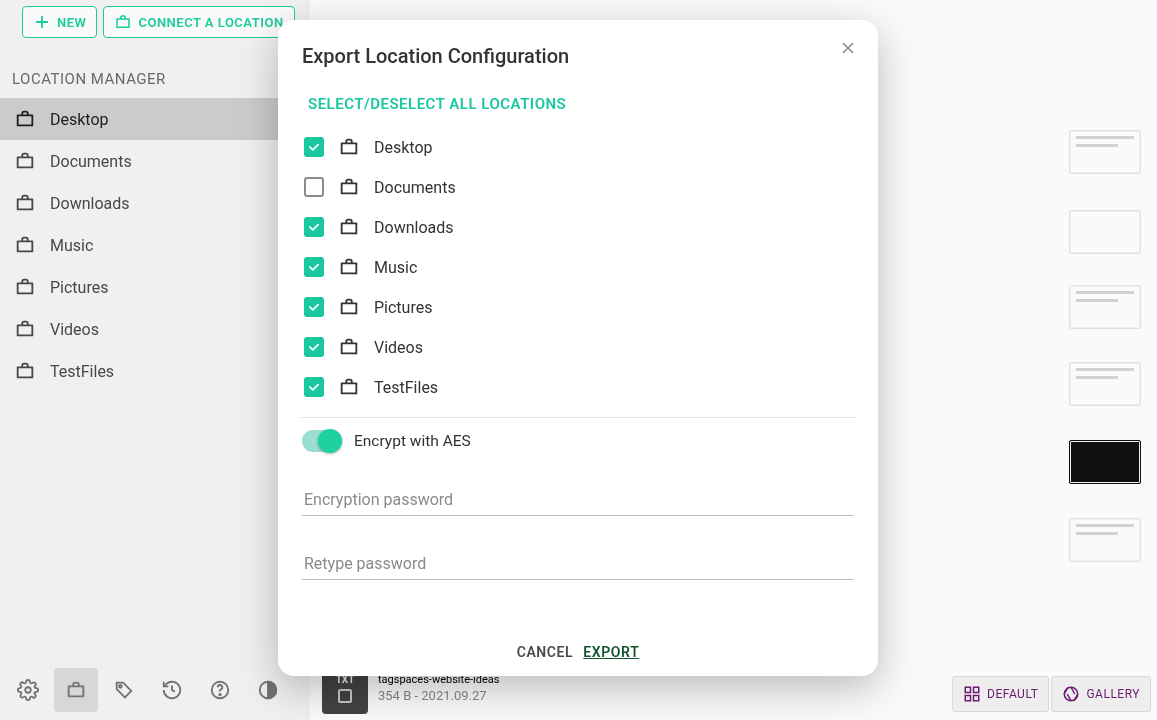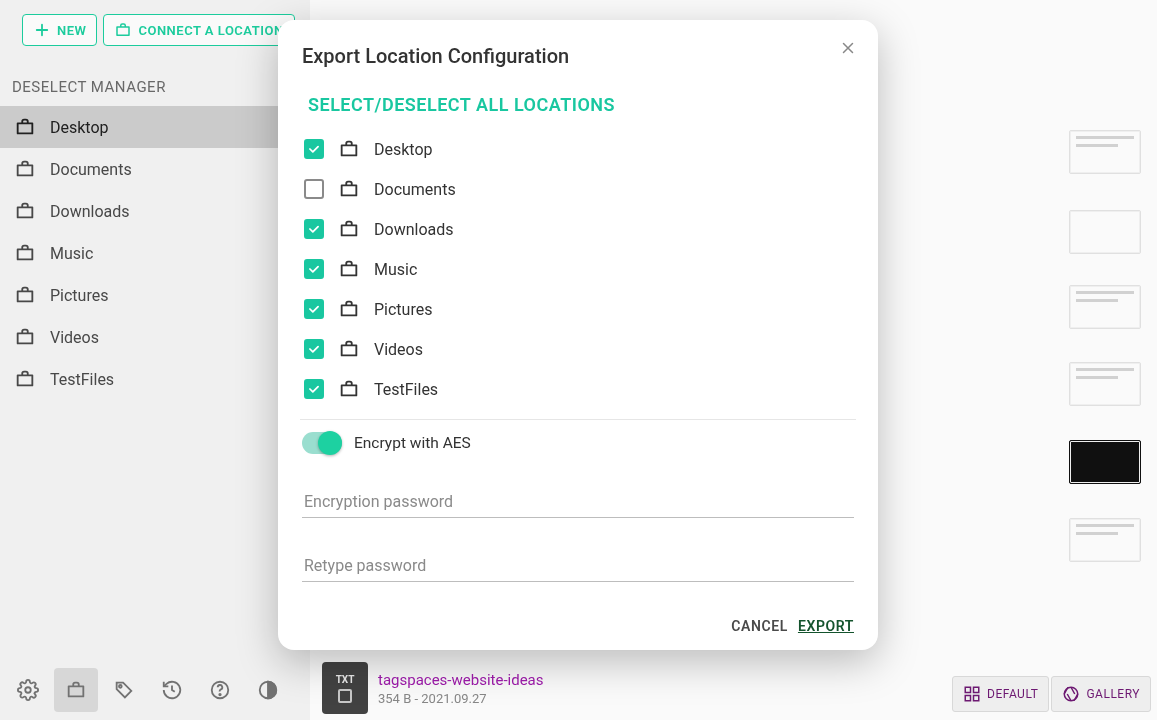--- a/index.html
+++ b/index.html
@@ -1,20 +1,20 @@
 <!DOCTYPE html>
 <html><head>
 <meta charset="utf-8">
 <style>
 * { box-sizing: border-box; margin: 0; padding: 0; font-family: -apple-system, BlinkMacSystemFont, "Segoe UI", Roboto, Helvetica, Arial, sans-serif; }
 body { width: 1157px; height: 720px; overflow: hidden; background: #fafafa; color: #212121; position: relative; }
 
 
 .sidebar { position: absolute; left: 0; top: 0; bottom: 0; width: 310px; background: #f5f5f5; display: flex; flex-direction: column; }
-.sidebar-top { padding: 14px 10px 10px 22px; display: flex; gap: 6px; }
+.sidebar-top { padding: 6px 10px 10px 22px; display: flex; gap: 6px; }
 .btn-outline { border: 1px solid #1dd1a1; background: #fff; color: #1dd1a1; border-radius: 4px; font-size: 13px; font-weight: 600; letter-spacing: .5px; padding: 6px 10px; display: inline-flex; align-items: center; gap: 6px; cursor: pointer; }
 .btn-outline svg { width: 18px; height: 18px; }
 .section-title { padding: 22px 12px 10px 12px; font-size: 15px; letter-spacing: .5px; color: #6b6b6b; }
 
 .loc-list { flex: 1; overflow: auto; }
 .loc-item { display: flex; align-items: center; gap: 14px; padding: 10px 14px; font-size: 16px; color: #4a4a4a; cursor: pointer; }
 .loc-item.active { background: #d0d0d0; color: #212121; }
 .loc-item svg { width: 22px; height: 22px; stroke: #757575; }
 
 .sidebar-bottom { display: flex; gap: 4px; padding: 8px 6px; align-items: center; }
@@ -23,58 +23,58 @@
 .icon-btn svg { width: 22px; height: 22px; }
 
 
 .main { position: absolute; left: 310px; right: 0; top: 0; bottom: 0; background: #fff; }
 
 
 .status-row { position: absolute; left: 322px; right: 0; bottom: 8px; height: 48px; display: flex; align-items: center; gap: 10px; }
 .thumb { width: 46px; height: 52px; background: #444; border-radius: 4px; display: flex; flex-direction: column; align-items: center; justify-content: center; color: #eee; font-size: 10px; font-weight: 700; gap: 4px; }
 .thumb .sq { width: 14px; height: 14px; border: 2px solid #ccc; border-radius: 2px; }
 .file-meta { display: flex; flex-direction: column; gap: 2px; }
-.file-name { font-size: 15px; color: #a21caf; }
+.file-name { font-size: 11px; color: #000000; }
 .file-sub  { font-size: 13px; color: #8a8a8a; }
 
 .view-switch { position: absolute; right: 6px; bottom: 8px; display: flex; gap: 2px; }
 .view-btn { border: 1px solid #ddd; background: #f3f3f3; color: #701a75; font-size: 12px; letter-spacing: .5px; padding: 8px 10px; display: inline-flex; align-items: center; gap: 6px; cursor: pointer; border-radius: 3px; }
 .view-btn svg { width: 18px; height: 18px; }
 
 
 .peek { position: absolute; right: 16px; width: 72px; height: 44px; background: #fff; border: 1px solid #e5e5e5; border-radius: 2px; box-shadow: 0 0 0 1px #f4f4f4 inset; }
 .peek.dark { background: #111; border-color: #111; }
 .peek-lines::before, .peek-lines::after { content: ""; display:block; height:3px; background:#d6d6d6; margin:5px 6px; }
 .peek-lines::after { width: 60%; }
 
 
 .backdrop { position: absolute; inset: 0; background: rgba(0,0,0,.02); }
 .dialog { position: absolute; left: 278px; top: 20px; width: 600px; background: #fff; border-radius: 16px; box-shadow: 0 12px 40px rgba(0,0,0,.25); padding: 24px 24px 16px 24px; }
 .dialog-title { font-size: 20px; font-weight: 500; color: #333; margin-bottom: 26px; }
 .close-x { position: absolute; top: 16px; right: 16px; width: 28px; height: 28px; border: none; background: transparent; color: #888; cursor: pointer; font-size: 18px; }
 
-.select-all { color: #19c7a0; font-size: 18px; font-weight: 600; letter-spacing: .5px; cursor: pointer; margin: 0 0 14px 6px; display: inline-block; }
+.select-all { color: #19c7a0; font-size: 15px; font-weight: 600; letter-spacing: .5px; cursor: pointer; margin: 0 0 14px 6px; display: inline-block; }
 
 .check-row { display: flex; align-items: center; gap: 14px; padding: 9px 2px; font-size: 16px; color: #333; }
 .chk { width: 20px; height: 20px; border: 2px solid #19c7a0; border-radius: 3px; display: inline-flex; align-items: center; justify-content: center; cursor: pointer; background: #19c7a0; color: #fff; }
 .chk.unchecked { background: #fff; border-color: #8a8a8a; color: transparent; }
 .chk svg { width: 14px; height: 14px; }
 .loc-icon { width: 22px; height: 22px; }
 .loc-icon path { stroke: #333; fill: none; stroke-width: 2; }
 
 .divider { height: 1px; background: #e6e6e6; margin: 10px -2px 12px; }
 
 .switch-row { display: flex; align-items: center; gap: 12px; font-size: 15.5px; color: #333; margin-bottom: 28px; }
 .switch { width: 40px; height: 22px; border-radius: 11px; background: #9adecf; position: relative; cursor: pointer; }
 .switch::after { content: ""; position: absolute; right: 0; top: -1px; width: 24px; height: 24px; border-radius: 50%; background: #1dd1a1; box-shadow: 0 1px 3px rgba(0,0,0,.3); }
 
 .field { width: 100%; border: none; border-bottom: 1px solid #bdbdbd; padding: 10px 2px 6px; font-size: 16px; color: #333; outline: none; margin-bottom: 28px; background: transparent; }
 .field::placeholder { color: #8a8a8a; }
 
-.dialog-actions { display: flex; justify-content: flex-end; gap: 10px; padding-top: 8px; }
+.dialog-actions { display: flex; justify-content: center; gap: 10px; padding-top: 8px; margin-top: 28px; }
 .txt-btn { border: none; background: transparent; font-size: 14px; font-weight: 600; letter-spacing: .6px; cursor: pointer; color: #4a4a4a; }
 .txt-btn.muted { color: #14532d; text-decoration: underline; }
 
 
 .briefcase path { fill: none; stroke: currentColor; stroke-width: 2; stroke-linecap: round; stroke-linejoin: round; }
 </style>
 </head>
 <body>
 
 <aside class="sidebar">
@@ -86,21 +86,21 @@
       <span>NEW</span>
     </button>
     <button class="btn-outline">
       <svg class="briefcase" viewBox="0 0 24 24">
           <path d="M4 8h16v11H4zM9 8V6a2 2 0 0 1 2-2h2a2 2 0 0 1 2 2v2"></path>
         </svg>
       <span>CONNECT A LOCATION</span>
     </button>
   </div>
 
-  <div class="section-title">DESELECT MANAGER</div>
+  <div class="section-title">LOCATION MANAGER</div>
 
   <div class="loc-list" id="loc-list">
       <div class="loc-item active">
         <svg class="loc-icon briefcase" viewBox="0 0 24 24">
           <path d="M4 8h16v11H4zM9 8V6a2 2 0 0 1 2-2h2a2 2 0 0 1 2 2v2"></path>
         </svg>
         <span>Desktop</span>
       </div>
       <div class="loc-item">
         <svg class="loc-icon briefcase" viewBox="0 0 24 24">

